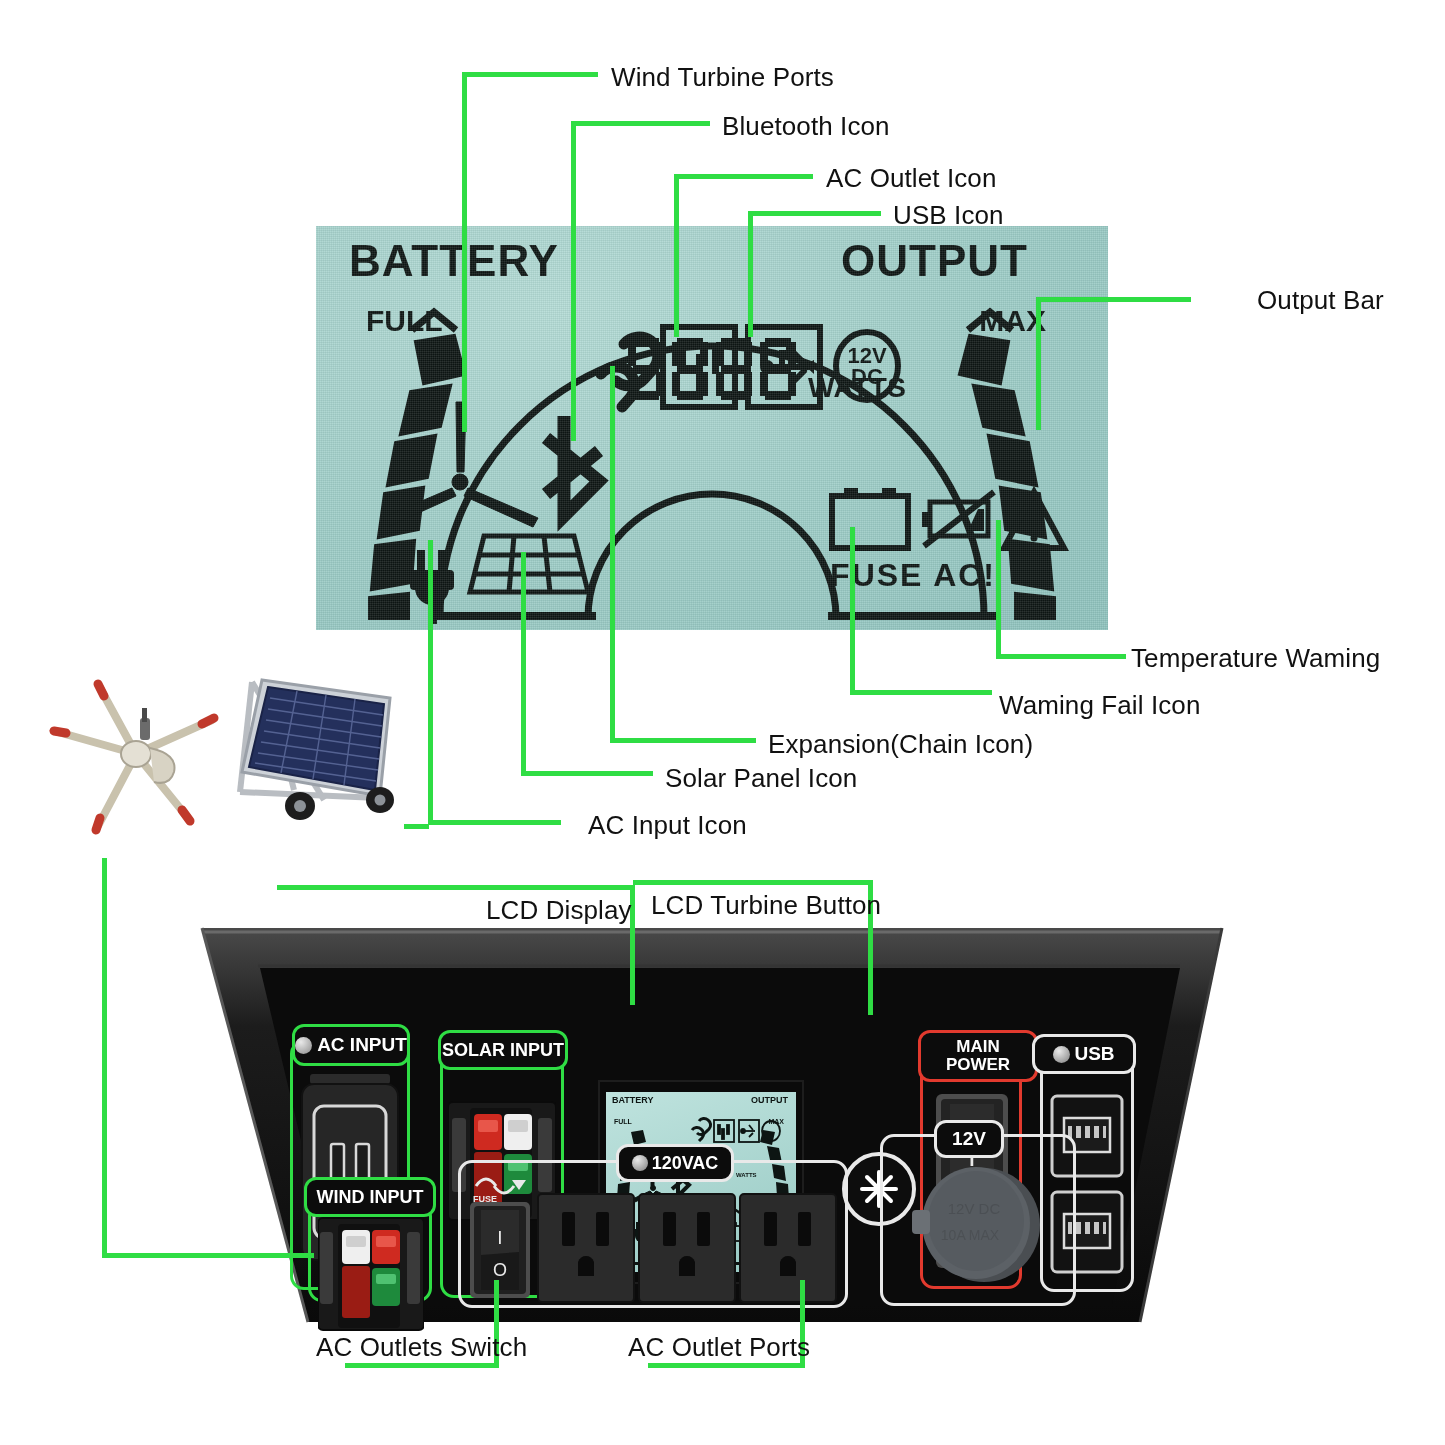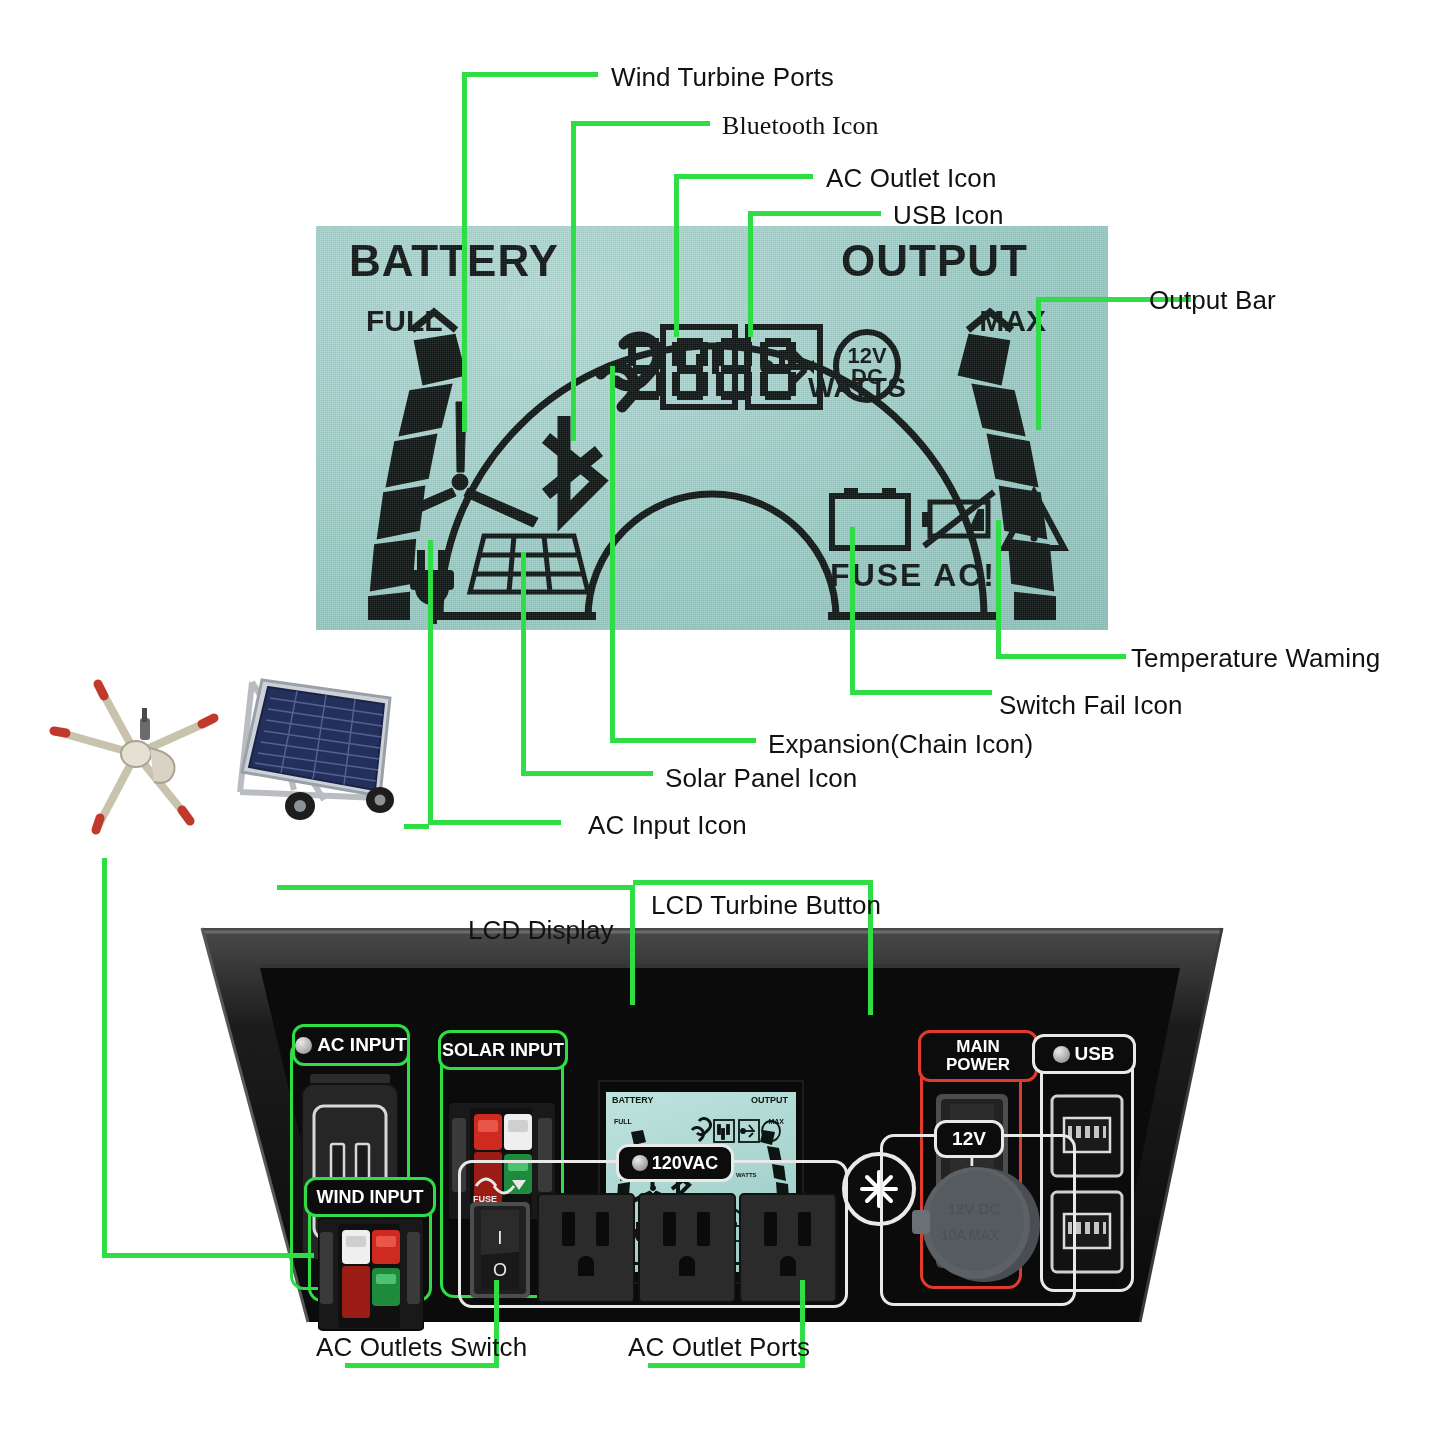--- a/index.html
+++ b/index.html
@@ -251,41 +251,41 @@
 
     <style>#lcd-watts{left:492px; top:146px;}</style>
   </div>
 
   <div class="lead v" style="left:462px; top:72px; height:360px;"></div>
   <div class="lead h" style="left:462px; top:72px; width:136px;"></div>
   <div class="callout-label" style="left:611px; top:62px;">Wind Turbine Ports</div>
 
   <div class="lead v" style="left:571px; top:121px; height:320px;"></div>
   <div class="lead h" style="left:571px; top:121px; width:139px;"></div>
-  <div class="callout-label" style="left:722px; top:111px;font-family:Liberation Serif, serif;">Bluetooth Icon</div>
+  <div class="callout-label" style="left:722px; top:111px;">Bluetooth Icon</div>
 
   <div class="lead v" style="left:674px; top:174px; height:163px;"></div>
   <div class="lead h" style="left:674px; top:174px; width:139px;"></div>
   <div class="callout-label" style="left:826px; top:163px;">AC Outlet Icon</div>
 
   <div class="lead v" style="left:748px; top:211px; height:126px;"></div>
   <div class="lead h" style="left:748px; top:211px; width:133px;"></div>
   <div class="callout-label" style="left:893px; top:200px;text-align:center;">USB Icon</div>
 
   <div class="lead v" style="left:1036px; top:297px; height:133px;"></div>
   <div class="lead h" style="left:1036px; top:297px; width:155px;"></div>
-  <div class="callout-label" style="left:1149px; top:285px;">Output Bar</div>
+  <div class="callout-label" style="left:1257px; top:285px;">Output Bar</div>
 
   <div class="lead v" style="left:996px; top:520px; height:138px;"></div>
   <div class="lead h" style="left:996px; top:654px; width:130px;"></div>
   <div class="callout-label" style="left:1131px; top:643px;">Temperature Waming</div>
 
   <div class="lead v" style="left:850px; top:527px; height:168px;"></div>
   <div class="lead h" style="left:850px; top:690px; width:142px;"></div>
-  <div class="callout-label" style="left:999px; top:690px;">Switch Fail Icon</div>
+  <div class="callout-label" style="left:999px; top:690px;">Waming Fail Icon</div>
 
   <div class="lead v" style="left:610px; top:366px; height:376px;"></div>
   <div class="lead h" style="left:610px; top:738px; width:146px;"></div>
   <div class="callout-label" style="left:768px; top:729px;">Expansion(Chain Icon)</div>
 
   <div class="lead v" style="left:521px; top:552px; height:224px;"></div>
   <div class="lead h" style="left:521px; top:771px; width:132px;"></div>
   <div class="callout-label" style="left:665px; top:763px;">Solar Panel Icon</div>
 
   <div class="lead v" style="left:428px; top:540px; height:284px;"></div>
@@ -599,21 +599,21 @@
       <ellipse cx="80" cy="71" rx="54" ry="56" fill="#5c6166"></ellipse>
       <ellipse cx="80" cy="69" rx="48" ry="50" fill="#565b60"></ellipse>
       <rect x="16" y="58" width="18" height="24" rx="4" fill="#6b7075"></rect>
       <text x="78" y="62" font-family="Liberation Sans, sans-serif" font-size="15" fill="#4a4e52" text-anchor="middle" opacity="0.85">12V DC</text>
       <text x="74" y="88" font-family="Liberation Sans, sans-serif" font-size="14" fill="#4a4e52" text-anchor="middle" opacity="0.8">10A MAX</text>
     </svg>
   </div>
 
   <div class="lead h" style="left:277px; top:885px; width:358px;"></div>
   <div class="lead v" style="left:630px; top:885px; height:120px;"></div>
-  <div class="callout-label" style="left:468px; top:895px;margin-top:20px;">LCD Display</div>
+  <div class="callout-label" style="left:486px; top:895px;">LCD Display</div>
 
   <div class="lead h" style="left:633px; top:880px; width:240px;"></div>
   <div class="lead v" style="left:868px; top:880px; height:135px;"></div>
   <div class="callout-label" style="left:651px; top:890px;">LCD Turbine Button</div>
 
   <div class="lead v" style="left:102px; top:858px; height:400px;"></div>
   <div class="lead h" style="left:102px; top:1253px; width:212px;"></div>
 
   <div class="lead h" style="left:404px; top:824px; width:25px;"></div>
 

